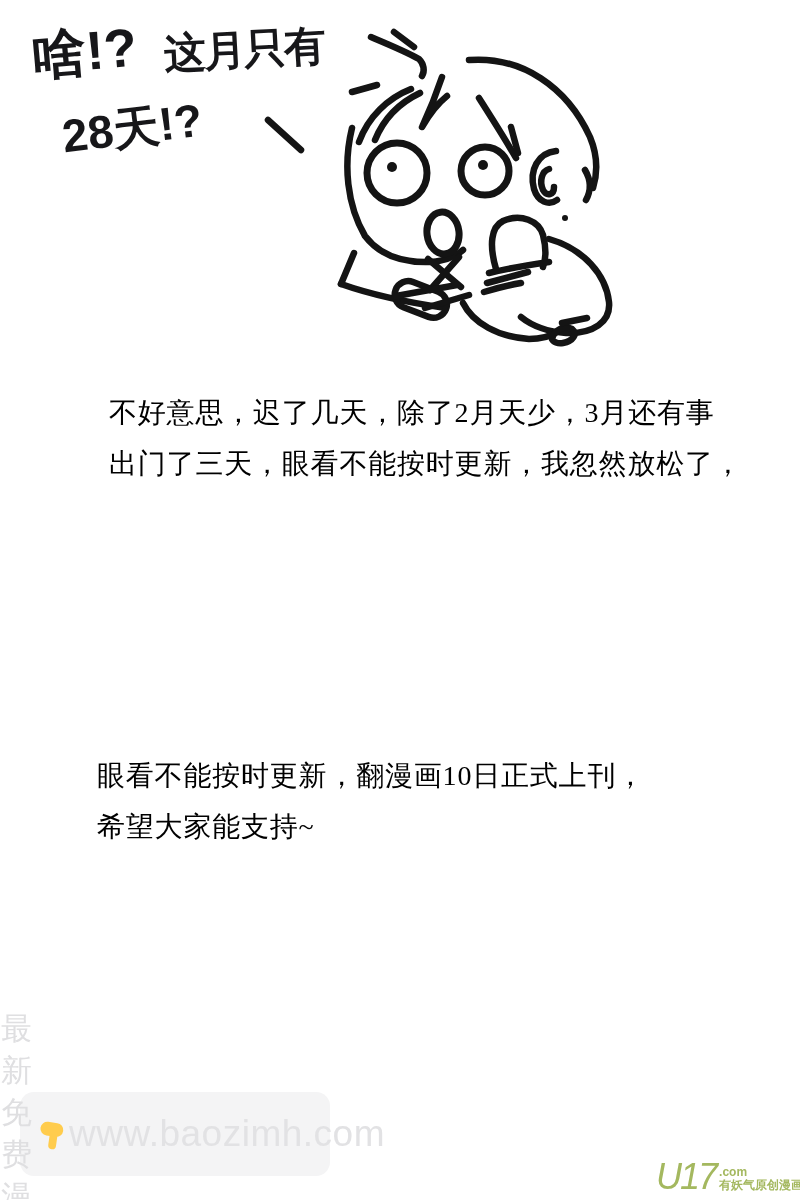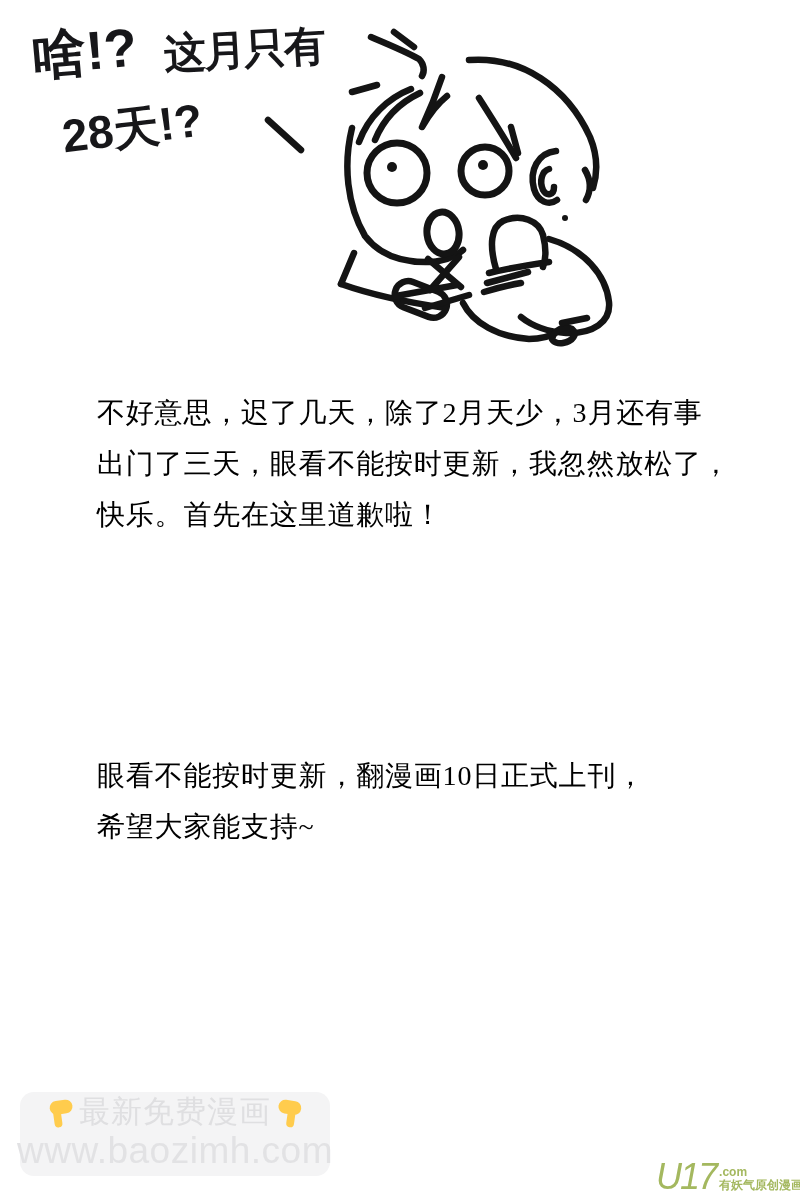--- a/index.html
+++ b/index.html
@@ -14,26 +14,26 @@
   }
   .hw1{left:32px;top:16px;font-size:54px;transform:rotate(-5deg);}
   .hw2{left:164px;top:22px;font-size:42px;transform:rotate(-3deg);letter-spacing:-2px;}
   .hw3{left:62px;top:98px;font-size:46px;transform:rotate(-7deg);}
   .para{
     position:absolute;left:97px;color:#000000;
     font-family:"Liberation Serif","DejaVu Serif",serif;
     font-size:28px;letter-spacing:0.8px;
   }
   .para .tline{height:51px;line-height:51px;white-space:nowrap;}
-  .para1{top:387px;}
+  .para1{top:387px;margin-left:12px;}
   .para2{top:750px;}
   .watermark{
     position:absolute;left:20px;top:1092px;width:310px;height:84px;
     background:#f4f4f5;border-radius:14px;
-    display:flex;flex-direction:column;align-items:center;justify-content:flex-start;
+    display:flex;flex-direction:row;align-items:center;justify-content:center;
   }
   .wm-line1{display:flex;align-items:center;gap:3px;height:40px;}
   .wm-title{font-size:31px;color:#dfdfe1;letter-spacing:1px;font-weight:400;}
   .wm-url{font-size:37px;color:#e2e2e4;line-height:38px;font-weight:400;letter-spacing:0.5px;}
   .hand{display:inline-flex;width:33px;height:33px;}
   .u17{position:absolute;left:656px;top:1161px;display:flex;align-items:flex-end;color:#a4b85f;}
   .u17-brand{font-size:36px;font-weight:400;font-style:italic;line-height:0.88;letter-spacing:-2px;}
   .u17-col{display:flex;flex-direction:column;margin-left:3px;}
   .u17-tld{font-size:12px;font-weight:800;line-height:1;margin-bottom:1px;}
   .u17-tag{font-size:12px;font-weight:800;line-height:1.1;white-space:nowrap;}
@@ -104,21 +104,20 @@
     </g>
   </svg>
 
   <div class="hw hw1">啥!?</div>
   <div class="hw hw2">这月只有</div>
   <div class="hw hw3">28天!?</div>
 
   <div class="para para1">
     <div class="tline">不好意思，迟了几天，除了2月天少，3月还有事</div>
     <div class="tline">出门了三天，眼看不能按时更新，我忽然放松了，</div>
-    <div class="tline">快乐。首先在这里道歉啦！</div>
   </div>
 
   <div class="para para2">
     <div class="tline">眼看不能按时更新，翻漫画10日正式上刊，</div>
     <div class="tline">希望大家能支持~</div>
   </div>
 
   <div class="watermark">
     <div class="wm-line1">
       <span class="hand">

